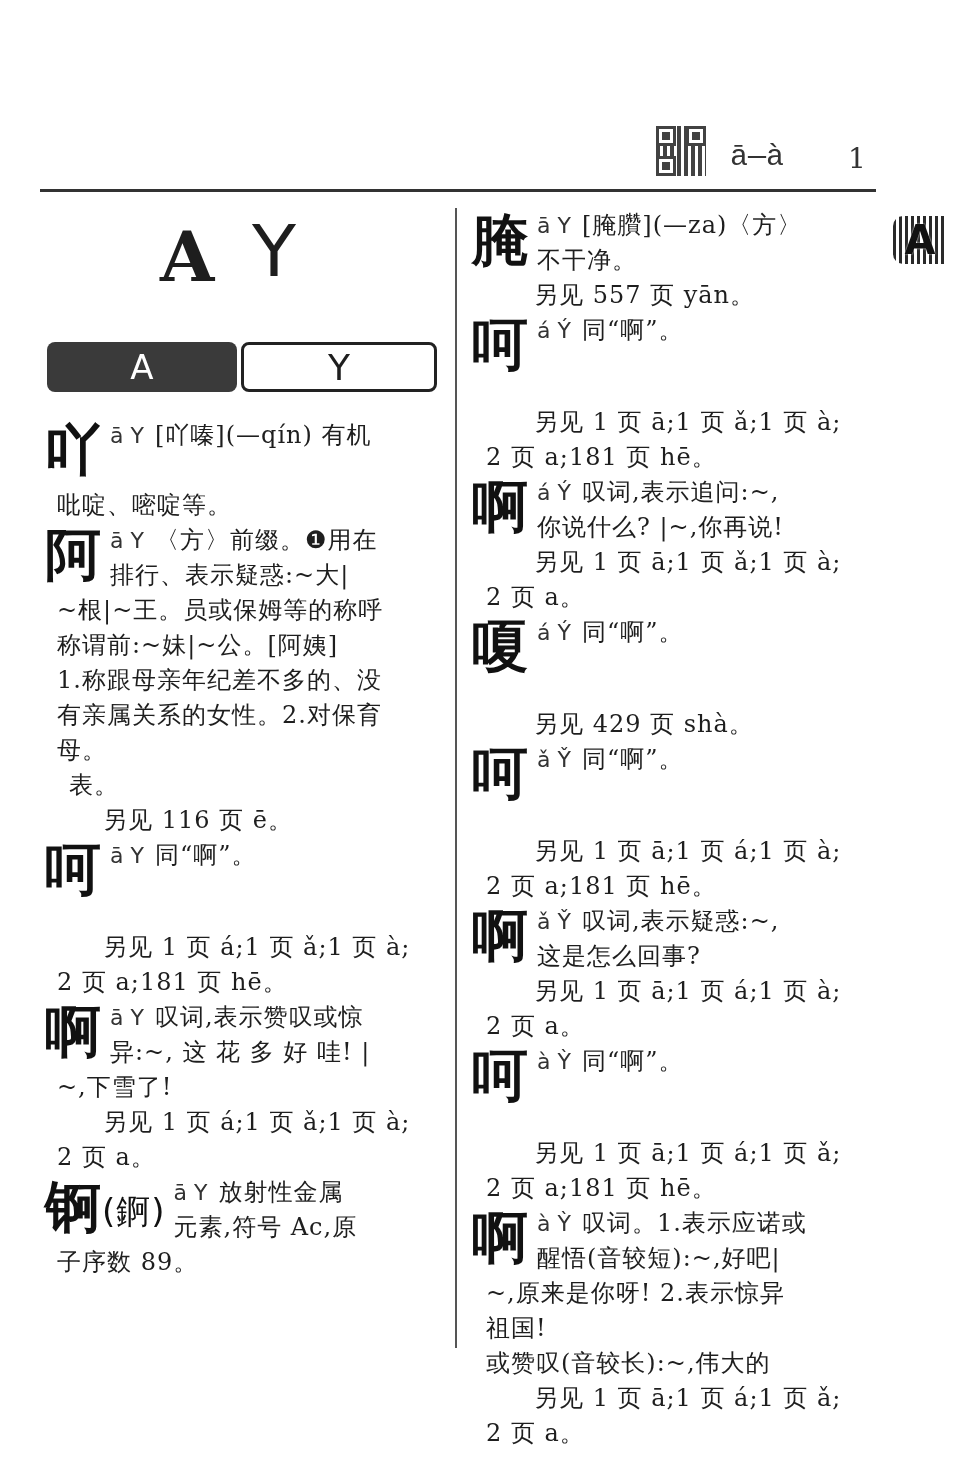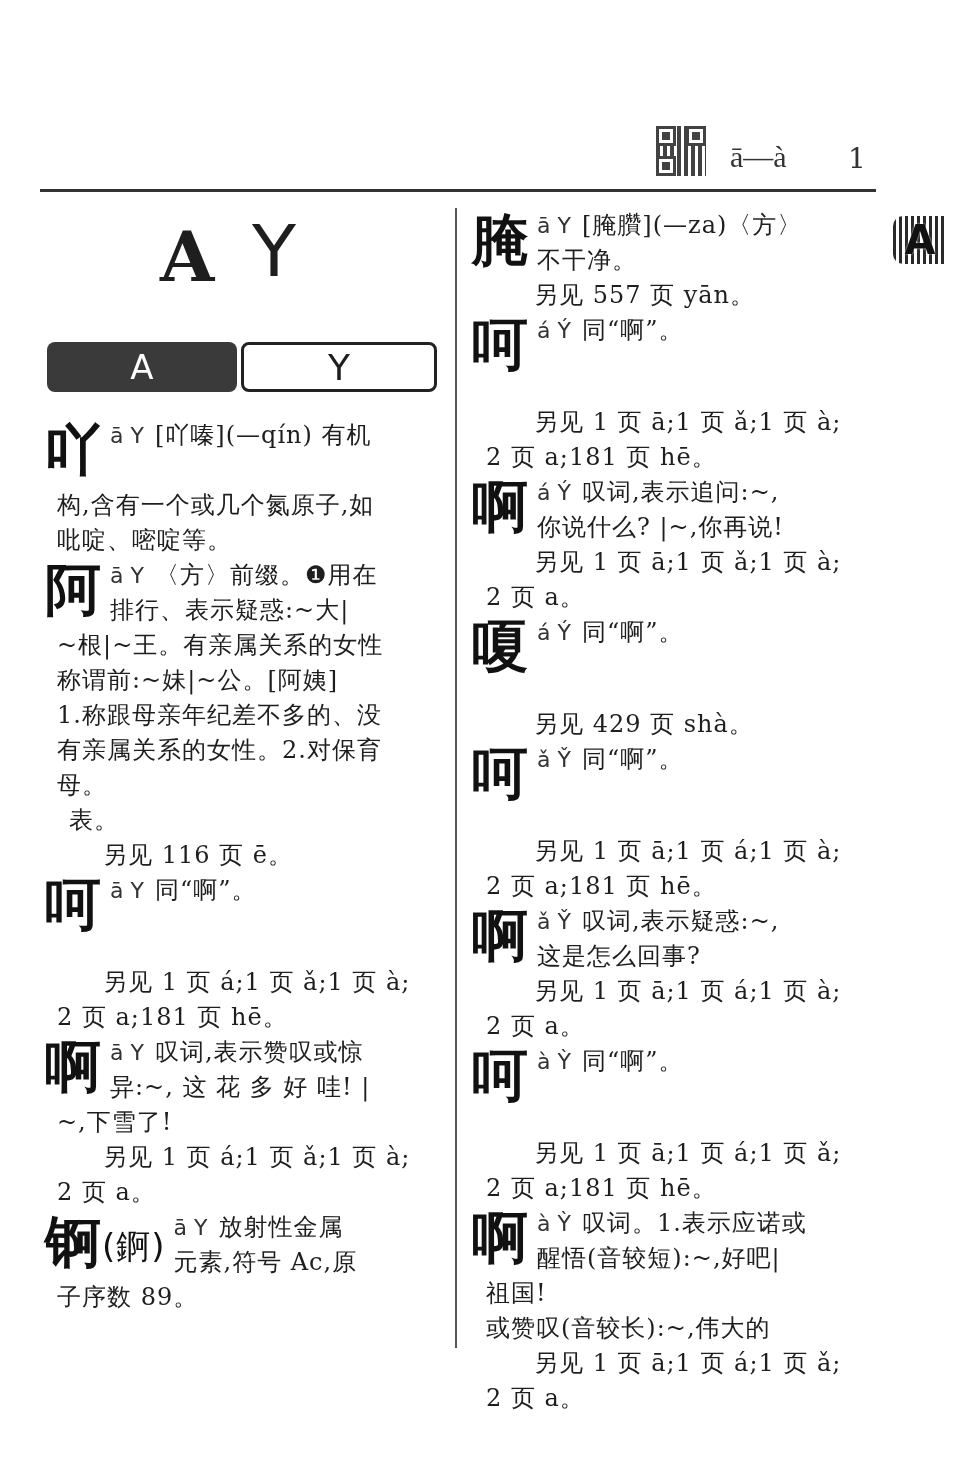--- a/index.html
+++ b/index.html
@@ -23,21 +23,21 @@
     border: 3px solid #222; background: #fff; box-shadow: inset 0 0 0 3px #fff, inset 0 0 0 7px #222;
   }
   .qr::before { left: 0; top: 0; }
   .qr::after { right: 0; top: 0; }
   .qr-corner {
     position: absolute; left: 0; bottom: 0; width: 14px; height: 14px;
     border: 3px solid #222; background: #fff; box-shadow: inset 0 0 0 3px #fff, inset 0 0 0 7px #222;
   }
   .range {
     position: absolute; left: 690px; top: 22px; font-size: 30px;
-    font-family: Liberation Serif, serif; color: #333;
+    font-family: Liberation Mono, monospace; color: #333;
   }
   .page-num {
     position: absolute; left: 808px; top: 24px; font-size: 28px; color: #333;
   }
   .rule {
     position: absolute; left: 40px; top: 189px; width: 836px; height: 3px; background: #333;
   }
   .col-divider {
     position: absolute; left: 455px; top: 208px; width: 2px; height: 1140px; background: #555;
   }
@@ -121,29 +121,28 @@
   <div class="right">Y</div>
 </div>
 
 <div class="col col-left">
 
   <div class="entry">
     <span class="hw">吖</span>
     <span class="pinyin">ā</span><span class="zy">Y</span><span>[吖嗪](—qín) 有机</span><br>
     <br>
     <span class="spacer"></span>
-    <span class="line" style="padding-left:12px">构,含有一个或几个氮原子,如</span>
     <span class="line" style="padding-left:12px">吡啶、嘧啶等。</span>
   </div>
 
   <div class="entry">
     <span class="hw">阿</span>
     <span class="pinyin">ā</span><span class="zy">Y</span><span>〈方〉前缀。❶用在</span><br>
     <span>排行、表示疑惑:~大|</span><br>
-    <span class="line" style="padding-left:12px;clear:both">~根|~王。有亲属关系的女性</span>
+    <span class="line" style="padding-left:12px;clear:both">~根|~王。员或保姆等的称呼</span>
     <span class="line" style="padding-left:12px">称谓前:~妹|~公。[阿姨]</span>
     <span class="line" style="padding-left:12px">1.称跟母亲年纪差不多的、没</span>
     <span class="line" style="padding-left:12px">有亲属关系的女性。2.对保育</span>
     <span class="line" style="padding-left:12px">母。</span>
     <span class="line" style="padding-left:24px">表。</span>
     <span class="line" style="padding-left:58px">另见 116 页 ē。</span>
   </div>
 
   <div class="entry">
     <span class="hw">呵</span>
@@ -223,18 +222,19 @@
     <span class="pinyin">à</span><span class="zy">Ỳ</span><span>同“啊”。</span>
     <div class="gap"></div>
     <span class="line" style="padding-left:62px">另见 1 页 ā;1 页 á;1 页 ǎ;</span>
     <span class="line" style="padding-left:14px">2 页 a;181 页 hē。</span>
   </div>
 
   <div class="entry">
     <span class="hw">啊</span>
     <span class="pinyin">à</span><span class="zy">Ỳ</span><span>叹词。1.表示应诺或</span><br>
     <span>醒悟(音较短):~,好吧|</span><br>
+    <span class="line" style="padding-left:14px;clear:both">~,原来是你呀! 2.表示惊异</span>
     <span class="line" style="padding-left:14px">祖国!</span>
     <span class="line" style="padding-left:14px">或赞叹(音较长):~,伟大的</span>
     <span class="line" style="padding-left:62px">另见 1 页 ā;1 页 á;1 页 ǎ;</span>
     <span class="line" style="padding-left:14px">2 页 a。</span>
   </div>
 </div>
 
 </body></html>

